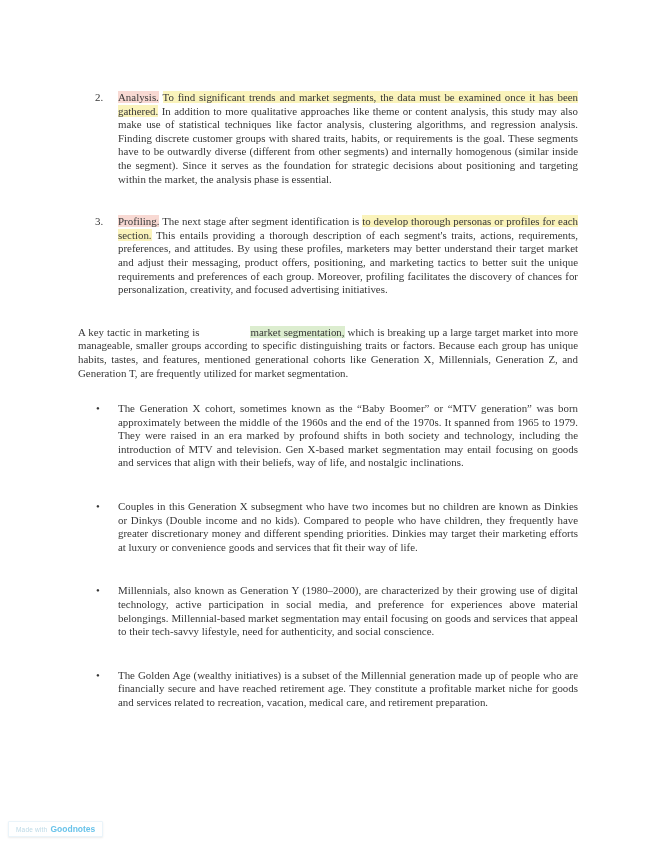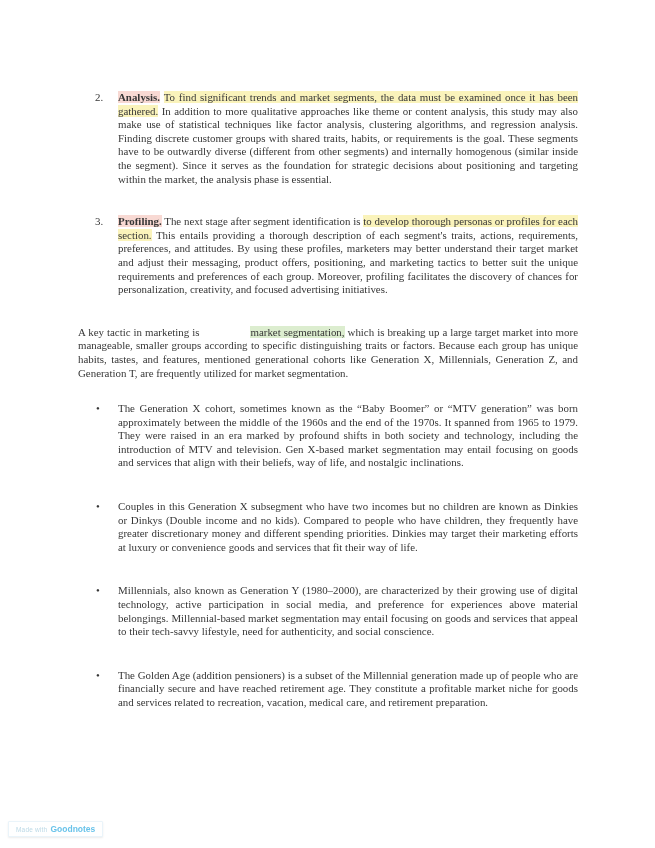--- a/index.html
+++ b/index.html
@@ -21,21 +21,21 @@
     text-align:justify;
   }
   .num-item { display:flex; margin:0 0 29px 17px; }
   .num { flex:0 0 23px; font-size:10.9px; line-height:13.6px; }
   .num-text { flex:1; }
   .para { margin:0 0 22px 0; }
   .bullet-item { display:flex; margin:0 0 30px 18px; }
   .dot { flex:0 0 22px; font-size:10.9px; line-height:13.6px; }
   .bullet-text { flex:1; }
 
-  .b { font-weight:bold; }
+  .b { font-weight:normal; }
   .i { }
   .hl-pink { background:#f8d9d3; }
   .hl-yellow { background:#faf3bb; }
   .hl-green { background:#dcedcf;margin-left:48px; }
   .u-red {
     text-decoration-color:#cf7f76;
     text-decoration-thickness:1px;
     text-underline-offset:2px;
   }
   .hl-green.u-red, .hl-yellow.u-red { text-decoration-color:#cf7f76; }
@@ -81,21 +81,21 @@
       <div class="bullet-item">
         <span class="dot">•</span>
         <p class="body bullet-text"><span>Couples in this </span><span class="i">Generation X</span><span> subsegment who have two incomes but no children are known as Dinkies or Dinkys (Double income and no kids). Compared to people who have children, they frequently have greater discretionary money and different spending priorities. Dinkies may target their marketing efforts at luxury or convenience goods and services that fit their way of life.</span></p>
       </div>
       <div class="bullet-item">
         <span class="dot">•</span>
         <p class="body bullet-text"><span class="i">Millennials</span><span>, also known as Generation Y (1980–2000), are characterized by their growing use of digital technology, active participation in social media, and preference for experiences above material belongings. Millennial-based market segmentation may entail focusing on goods and services that appeal to their tech-savvy lifestyle, need for authenticity, and social conscience.</span></p>
       </div>
       <div class="bullet-item">
         <span class="dot">•</span>
-        <p class="body bullet-text"><span class="i">The Golden Age (addition pensioners)</span><span> is a subset of the Millennial generation made up of people who are financially secure and have reached retirement age. They constitute a profitable market niche for goods and services related to recreation, vacation, medical care, and retirement preparation.</span></p>
+        <p class="body bullet-text"><span class="i">The Golden Age (wealthy initiatives)</span><span> is a subset of the Millennial generation made up of people who are financially secure and have reached retirement age. They constitute a profitable market niche for goods and services related to recreation, vacation, medical care, and retirement preparation.</span></p>
       </div>
     </div>
 
   </div>
 
   <div class="badge">
     <span class="made-with">Made with</span>
     <span class="brand">Goodnotes</span>
   </div>
 </div>

